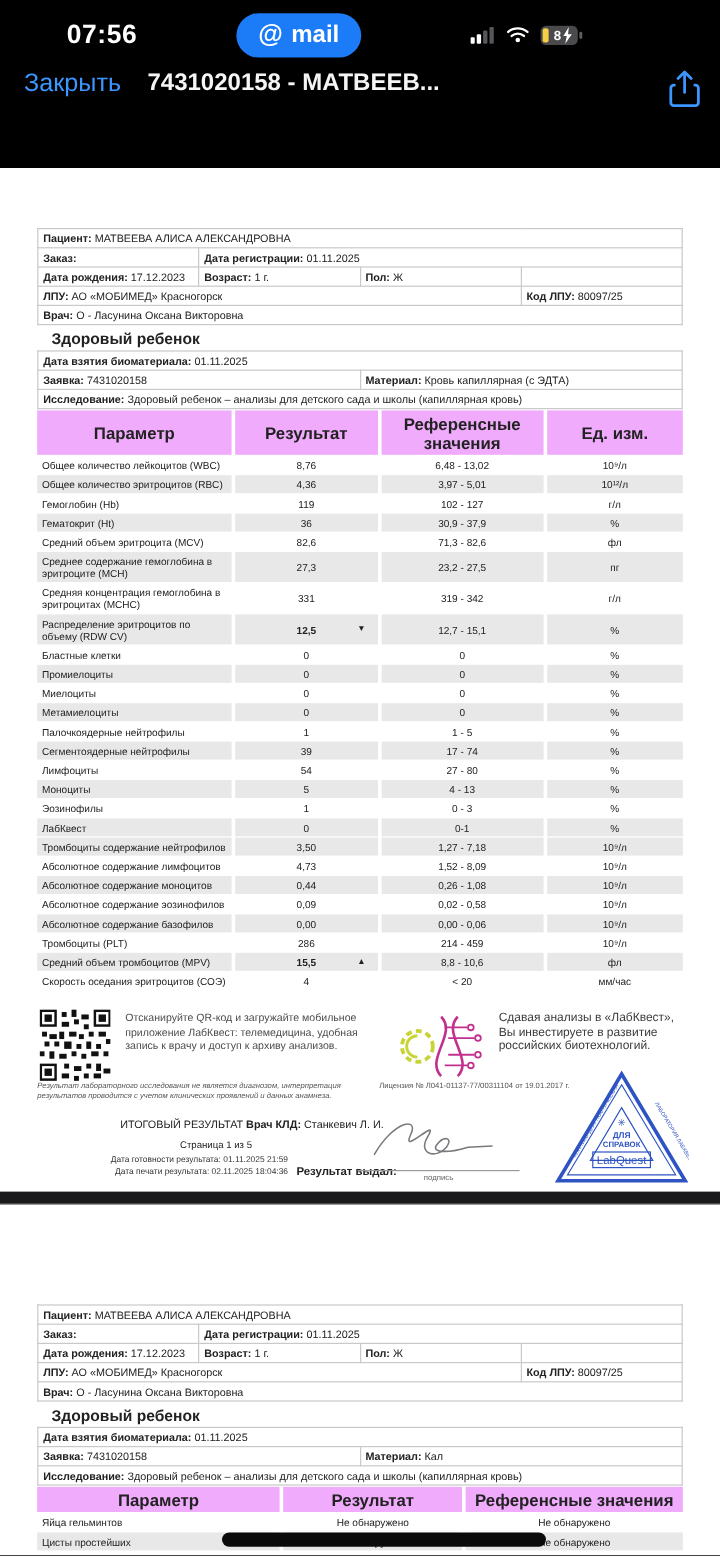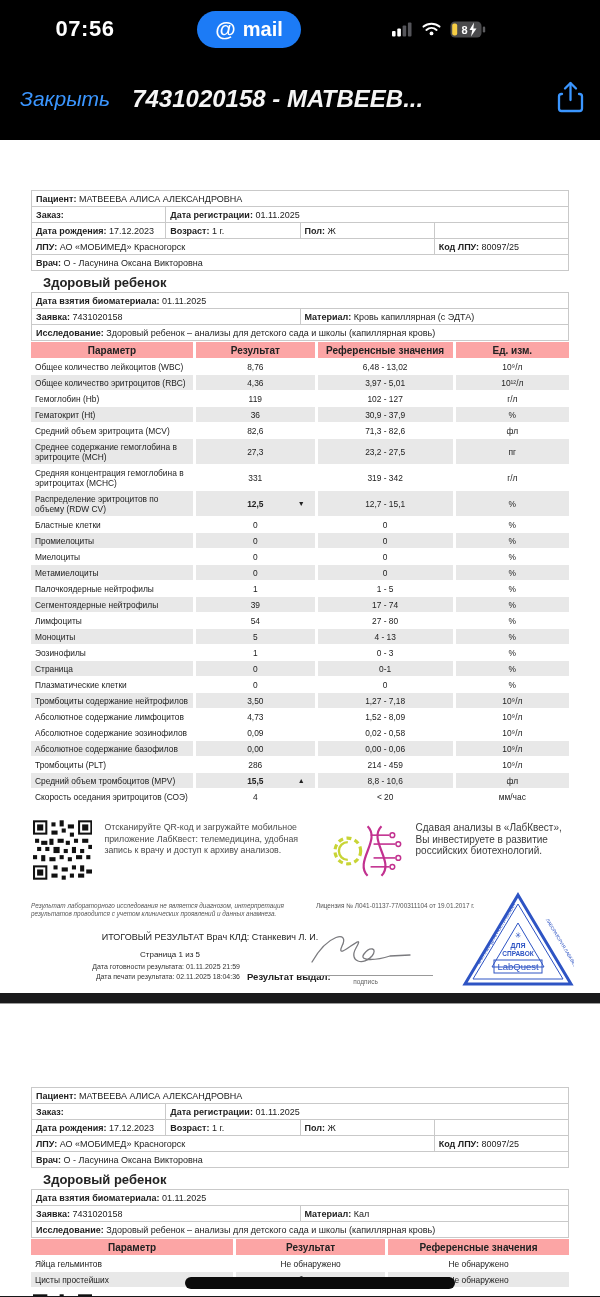--- a/index.html
+++ b/index.html
@@ -12,23 +12,23 @@
                display:flex; align-items:center; justify-content:space-between; }
   .sb-time { width:170px; text-align:center; color:#fff; font-size:22px; font-weight:700; letter-spacing:.5px; }
   .sb-pill { height:37px; padding:0 18px; background:#1c7bf6; border-radius:20px;
              display:flex; align-items:center; gap:7px; color:#fff; }
   .sb-pill .at { font-size:21px; font-weight:700; }
   .sb-pill .lbl { font-size:20px; font-weight:600; }
   .sb-right { width:180px; display:flex; align-items:center; justify-content:flex-end; gap:9px; padding-right:22px; }
 
   
   .nav { position:absolute; top:58px; left:0; width:600px; height:82px;
-         display:flex; align-items:center; background:#000;font-style:italic; }
+         display:flex; background:#000; }
   .nav-close { color:#3b96ff; font-size:21px; margin-left:20px; white-space:nowrap; }
-  .nav-title { color:#f5f5f5; font-size:24px; font-weight:700; margin-left:22px;
+  .nav-title { color:#f5f5f5; font-size:20px; font-weight:700; margin-left:22px;
                flex:1; white-space:nowrap; overflow:hidden; }
   .nav-share { margin-right:16px; }
 
   
   .viewer { position:absolute; top:140px; left:0; width:600px; height:1157px; background:#161618; }
   .page { background:#fff; width:600px; overflow:hidden; position:relative; color:#222; }
   .page1 { height:853px; }
   .separator { height:11px; background:#19191b; border-bottom:1px solid #9a9a9a; }
   .page2 { height:292px; }
   .inner { padding:0 31px; }
@@ -39,21 +39,21 @@
                   white-space:nowrap; overflow:hidden; }
   table.info b { font-weight:700; }
   .pt-top { margin-top:50px; }
   .pt-top2 { margin-top:83px; }
 
   .section-title { font-size:13px; font-weight:700; margin:4px 0 2px 12px; }
 
   
   table.results { border-collapse:separate; border-spacing:3px 1px;
                   width:calc(100% + 6px); margin-left:-3px; }
-  table.results th { background:#fca5a5; font-size:10px; font-weight:700; padding:2.5px 2px; }
+  table.results th { background:#f0abfc; font-size:14px; font-weight:700; padding:2.5px 2px; }
   table.results td { font-size:8.4px; padding:2.5px 4px; vertical-align:middle; line-height:10px; }
   table.results tr.shade td { background:#e8e8e8; }
   td.c-param { text-align:left; }
   td.c-res, td.c-ref, td.c-unit { text-align:center; }
   td.c-res { position:relative; }
   .res-val.b { font-weight:700; }
   .flag { position:absolute; right:10px; top:50%; transform:translateY(-50%); font-size:7px; }
   .w-p {width:30%;} .w-r {width:22%;} .w-f {width:25%;} .w-u {width:21%;}
   .w2-p {width:38%;} .w2-r {width:28%;} .w2-f {width:34%;}
 
@@ -63,22 +63,22 @@
   .qr-text { width:200px; margin-left:12px; font-size:8.8px; line-height:11.5px; color:#4c4c4c; margin-top:2px;}
   .promo-logo { margin-left:28px; margin-top:2px; }
   .promo-text { width:155px; margin-left:8px; font-size:10px; line-height:11.5px; color:#3c3c3c; margin-top:2px;}
 
   
   .fineprint { position:absolute; top:762px; left:31px; width:290px;
                font-size:6.4px; line-height:8px; font-style:italic; color:#555; }
   .license   { position:absolute; top:762px; left:316px; width:180px;
                font-size:6.4px; color:#555; }
   .final-line { position:absolute; top:792px; left:45px; width:330px; text-align:center; font-size:9px; }
-  .final-line b { font-weight:400;margin-top:16px; }
-  .page-info  { position:absolute; top:810px; left:45px; width:250px; text-align:center; font-size:8px; }
+  .final-line b { font-weight:700;margin-top:16px; }
+  .page-info  { position:absolute; top:810px; left:55px; width:250px; text-align:center; font-size:8px; }
   .date-ready { position:absolute; top:823px; left:15px; width:225px; text-align:right; font-size:7px; color:#333; }
   .date-print { position:absolute; top:833px; left:15px; width:225px; text-align:right; font-size:7px; color:#333; }
   .issued { position:absolute; top:831px; left:247px; font-size:9.5px; font-weight:700; }
   .sig-wrap { position:absolute; top:790px; left:298px; width:135px; }
   .sig-line { border-bottom:1px solid #999; height:46px; }
   .sig-cap  { text-align:center; font-size:6.5px; color:#666; margin-top:2px; }
   .sig-svg { position:absolute; left:0; top:-4px; }
   .stamp { position:absolute; top:752px; right:26px; }
 
   .home-indicator { position:absolute; left:185px; top:1277px; width:270px; height:12px;
@@ -282,41 +282,41 @@
                 <td class="c-ref">4 - 13</td>
                 <td class="c-unit">%</td>
               </tr>
               <tr>
                 <td class="c-param">Эозинофилы</td>
                 <td class="c-res"><span class="res-val">1</span><span class="flag"></span></td>
                 <td class="c-ref">0 - 3</td>
                 <td class="c-unit">%</td>
               </tr>
               <tr class="shade">
-                <td class="c-param">Страница</td>
+                <td class="c-param">ЛабКвест</td>
                 <td class="c-res"><span class="res-val">0</span><span class="flag"></span></td>
                 <td class="c-ref">0-1</td>
-                <td class="c-unit">%</td>
-              </tr>
-              <tr>
-                <td class="c-param">Плазматические клетки</td>
-                <td class="c-res"><span class="res-val">0</span><span class="flag"></span></td>
-                <td class="c-ref">0</td>
                 <td class="c-unit">%</td>
               </tr>
               <tr class="shade">
                 <td class="c-param">Тромбоциты содержание нейтрофилов</td>
                 <td class="c-res"><span class="res-val">3,50</span><span class="flag"></span></td>
                 <td class="c-ref">1,27 - 7,18</td>
                 <td class="c-unit">10⁹/л</td>
               </tr>
               <tr>
                 <td class="c-param">Абсолютное содержание лимфоцитов</td>
                 <td class="c-res"><span class="res-val">4,73</span><span class="flag"></span></td>
                 <td class="c-ref">1,52 - 8,09</td>
+                <td class="c-unit">10⁹/л</td>
+              </tr>
+              <tr class="shade">
+                <td class="c-param">Абсолютное содержание моноцитов</td>
+                <td class="c-res"><span class="res-val">0,44</span><span class="flag"></span></td>
+                <td class="c-ref">0,26 - 1,08</td>
                 <td class="c-unit">10⁹/л</td>
               </tr>
               <tr>
                 <td class="c-param">Абсолютное содержание эозинофилов</td>
                 <td class="c-res"><span class="res-val">0,09</span><span class="flag"></span></td>
                 <td class="c-ref">0,02 - 0,58</td>
                 <td class="c-unit">10⁹/л</td>
               </tr>
               <tr class="shade">
                 <td class="c-param">Абсолютное содержание базофилов</td>

